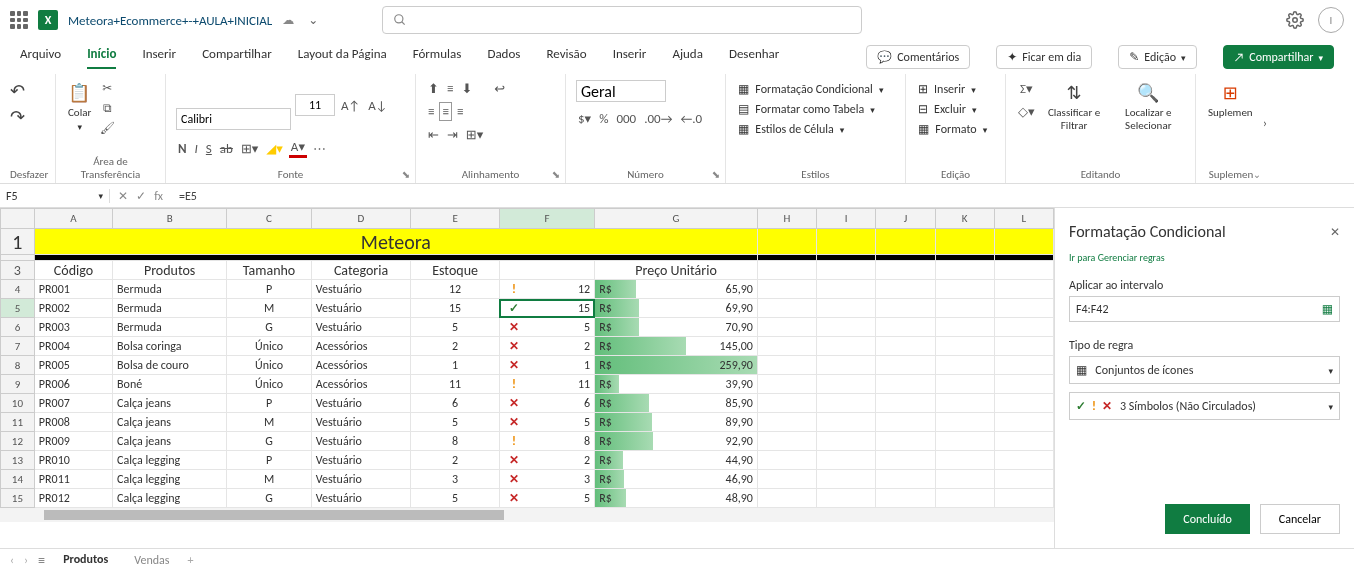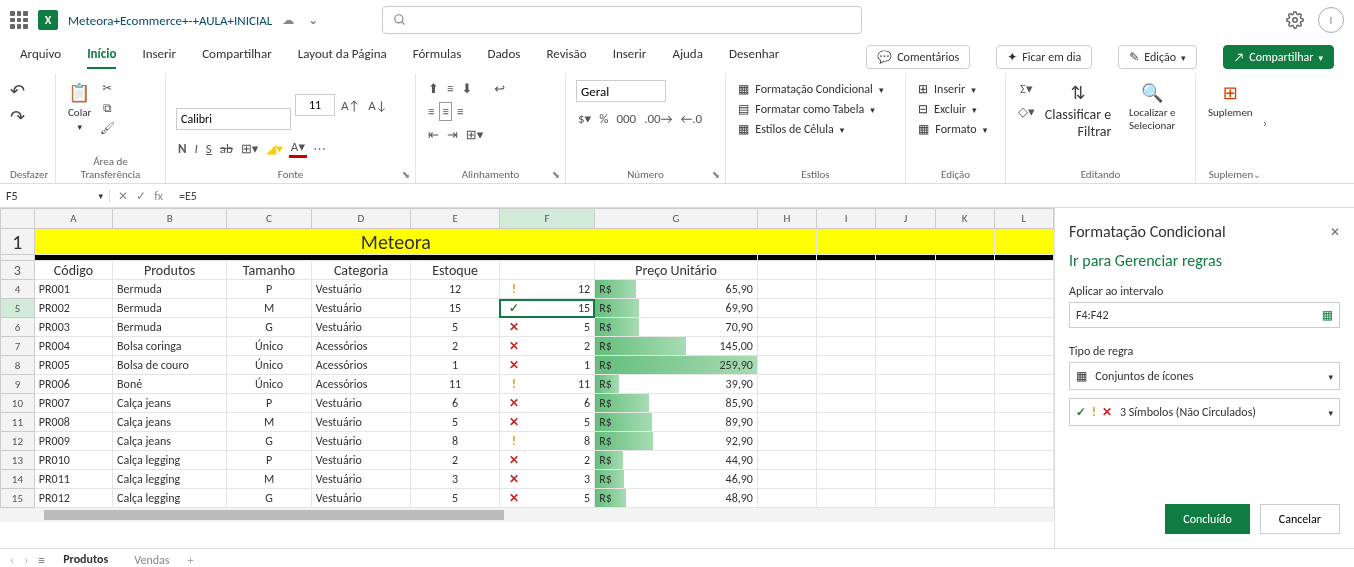--- a/index.html
+++ b/index.html
@@ -34,21 +34,21 @@
     .ribbon-group { border-right: 1px solid #e5e5e5; padding: 6px 10px 2px; display: flex; flex-direction: column; position: relative; }
     .ribbon-group-label { text-align: center; font-size: 11px; color: #666; margin-top: auto; padding-top: 3px; }
     .ribbon-content { display: flex; align-items: flex-start; gap: 6px; flex: 1; }
     .rib-col { display: flex; flex-direction: column; gap: 4px; align-items: center; }
     .rib-row { display: flex; gap: 4px; align-items: center; }
     .rib-big { display: flex; flex-direction: column; align-items: center; gap: 2px; cursor: pointer; font-size: 11px; padding: 2px; }
     .rib-ico { font-size: 18px; color: #444; }
     .rib-ico-s { width: 16px; height: 16px; color: #555; cursor: pointer; display: inline-flex; align-items: center; justify-content: center; }
     .font-select { width: 115px; height: 22px; border: 1px solid #ccc; font-size: 12px; padding: 0 4px; margin-top: 28px; }
     .font-size-select { width: 40px; height: 22px; border: 1px solid #ccc; font-size: 12px; padding: 0 2px; text-align: center; }
-    .num-select { width: 90px; height: 22px; border: 1px solid #ccc; font-size: 13px; padding: 0 4px; }
+    .num-select { width: 90px; height: 22px; border: 1px solid #ccc; font-size: 16px; padding: 0 4px; }
     .rib-tool { cursor: pointer; font-size: 13px; padding: 1px 2px; color: #555; display: inline-flex; align-items: center; }
     .rib-tool.bold { font-weight: bold; }
     .rib-tool.italic { font-style: italic; }
     .rib-tool.underline { text-decoration: underline; }
     .rib-tool.strike { text-decoration: line-through; }
     .rib-cond { display: flex; align-items: center; gap: 6px; cursor: pointer; font-size: 12px; padding: 2px; }
     .dialog-launcher { position: absolute; right: 2px; bottom: 2px; width: 14px; height: 14px; color: #888; font-size: 10px; cursor: pointer; display: flex; align-items: center; justify-content: center; }
 
     
     .formula-bar { display: flex; align-items: center; height: 24px; border-bottom: 1px solid #ddd; }
@@ -88,21 +88,21 @@
 
     td.active-cell { outline: 2px solid #107c41; outline-offset: -2px; }
 
     .scroll-track-h { height: 14px; background: #f3f3f3; display: flex; align-items: center; }
     .scroll-thumb-h { height: 10px; background: #bbb; width: 460px; margin-left: 44px; }
 
     
     .side-panel { width: 300px; border-left: 1px solid #ddd; padding: 14px 14px; display: flex; flex-direction: column; }
     .panel-head { display: flex; align-items: center; justify-content: space-between; margin-bottom: 10px; }
     .panel-title { font-size: 16px; }
-    .panel-link { color: #107c41; font-size: 16px; cursor: pointer; margin-bottom: 14px; }
+    .panel-link { color: #107c41; font-size: 10px; cursor: pointer; margin-bottom: 14px; }
     .panel-label { font-size: 12px; margin-bottom: 4px; }
     .panel-input { width: 100%; height: 26px; border: 1px solid #ccc; padding: 0 6px; font-size: 12px; margin-bottom: 16px; display: flex; align-items: center; justify-content: space-between; }
     .panel-select { width: 100%; height: 28px; border: 1px solid #ccc; padding: 0 6px; font-size: 12px; margin-bottom: 8px; display: flex; align-items: center; justify-content: space-between; cursor: pointer; }
     .panel-select-inner { display: flex; align-items: center; gap: 8px; }
     .panel-icons-row { display: flex; gap: 6px; align-items: center; }
     .panel-footer { margin-top: auto; display: flex; justify-content: flex-end; gap: 10px; padding-top: 10px; }
     .btn-primary { background: #107c41; color: #fff; border: none; padding: 7px 18px; font-size: 12px; cursor: pointer; }
     .btn-secondary { background: #fff; border: 1px solid #ccc; padding: 7px 18px; font-size: 12px; cursor: pointer; }
 
     
@@ -316,21 +316,21 @@
   </div>
 
   <div class="ribbon-group" style="width:190px">
     <div class="ribbon-content">
       <div class="rib-col" style="gap:6px">
         <span class="rib-tool">Σ▾</span>
         <span class="rib-tool">◇▾</span>
       </div>
       <div class="rib-big">
           <span class="rib-ico">⇅</span>
-          <span style="font-size:14px;text-align:right">Classificar e Filtrar</span>
+          <span style="font-size:11px;text-align:center">Classificar e Filtrar</span>
         </div>
       <div class="rib-big">
           <span class="rib-ico">🔍</span>
           <span style="font-size:11px;text-align:center">Localizar e Selecionar</span>
         </div>
     </div>
     <div class="ribbon-group-label">Editando</div>
   </div>
 
   <div class="ribbon-group" style="width:70px;border-right:none">

